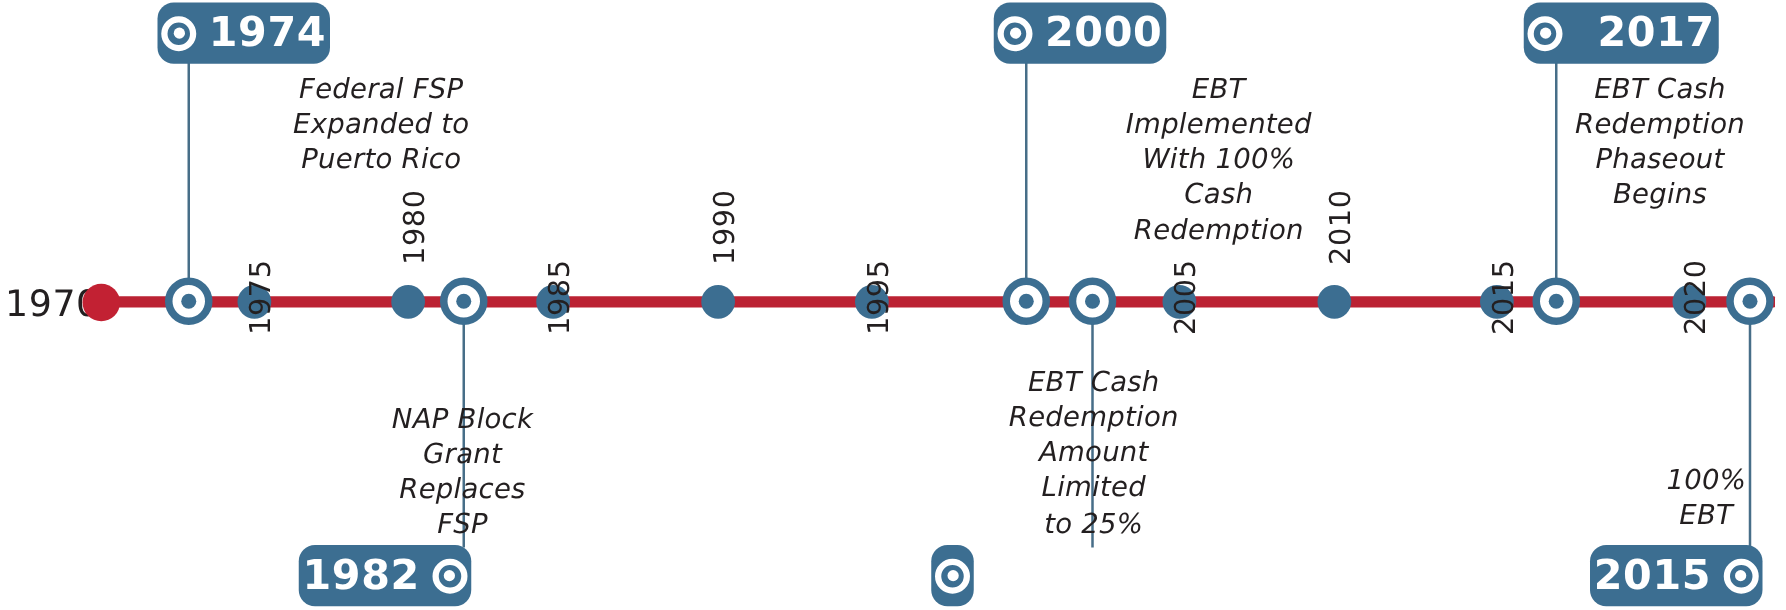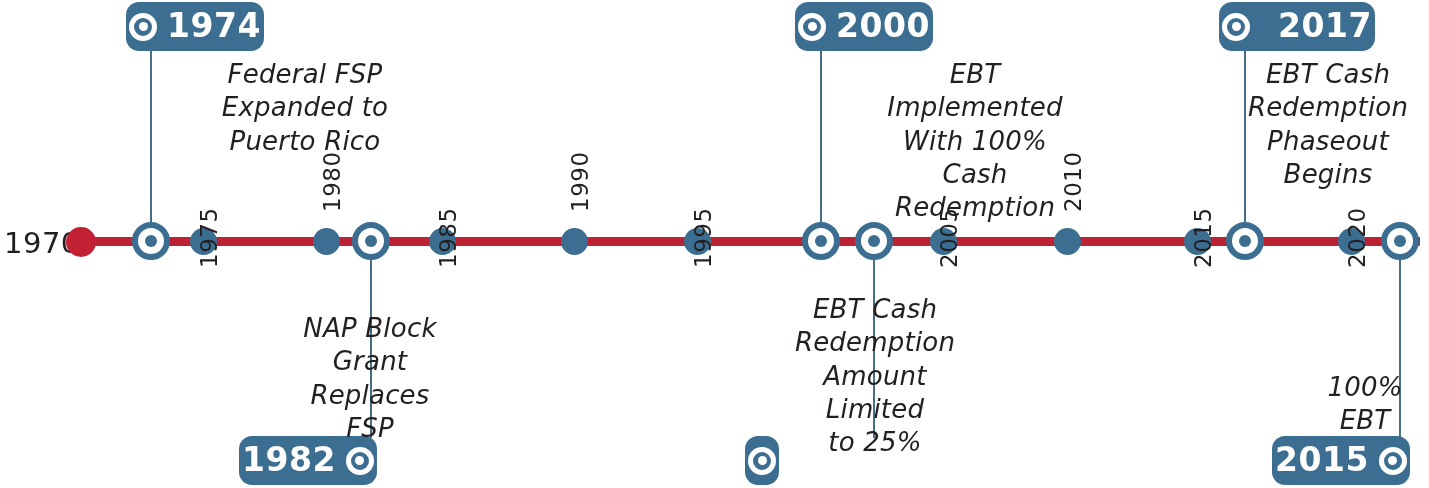--- a/index.html
+++ b/index.html
@@ -70,21 +70,21 @@
   }
   .badge-icon::after{
     content:"";position:absolute;left:50%;top:50%;
     width:9px;height:9px;margin:-4.5px 0 0 -4.5px;
     border-radius:50%;background:#ffffff;
   }
   .badge.icon-right{flex-direction:row-reverse;}
 
   
   .note{
-    position:absolute;font-style:italic;font-size:26px;
+    position:absolute;font-style:italic;font-size:22px;
     line-height:1.28;color:#231f20;text-align:center;
     white-space:pre-line;letter-spacing:.2px;
   }
 </style>
 </head>
 <body>
 
 <div id="stage">
 
   <div class="axis-line" style="left:80px;top:237px;width:1340px;"></div>
@@ -129,21 +129,21 @@
   <div class="note" style="left:155px;top:58px;width:300px;">Federal FSP
 Expanded to
 Puerto Rico</div>
 
   <div class="stem" style="left:370px;top:258px;height:180px;"></div>
   <div class="ring" style="left:352px;top:222px;"></div>
   <div class="badge icon-right" style="left:239px;top:436px;">
     <span class="badge-icon"></span>
     <span class="year">1982</span>
   </div>
-  <div class="note" style="left:220px;top:312px;width:300px;">NAP Block
+  <div class="note" style="left:220px;top:322px;width:300px;">NAP Block
 Grant
 Replaces
 FSP</div>
 
   <div class="stem" style="left:820px;top:48px;height:190px;"></div>
   <div class="ring" style="left:802px;top:222px;"></div>
   <div class="badge" style="left:795px;top:2px;text-align:right;">
     <span class="badge-icon"></span>
     <span class="year">2000</span>
   </div>

